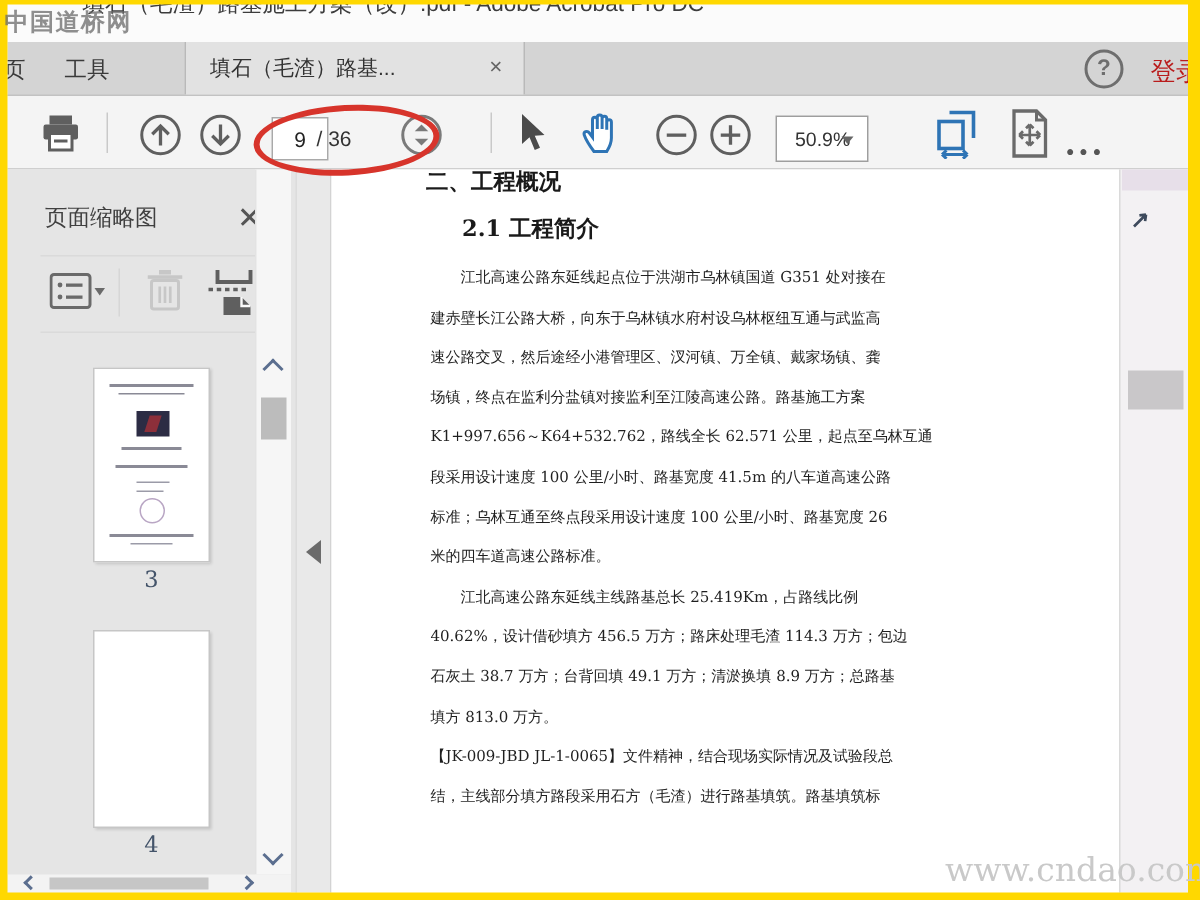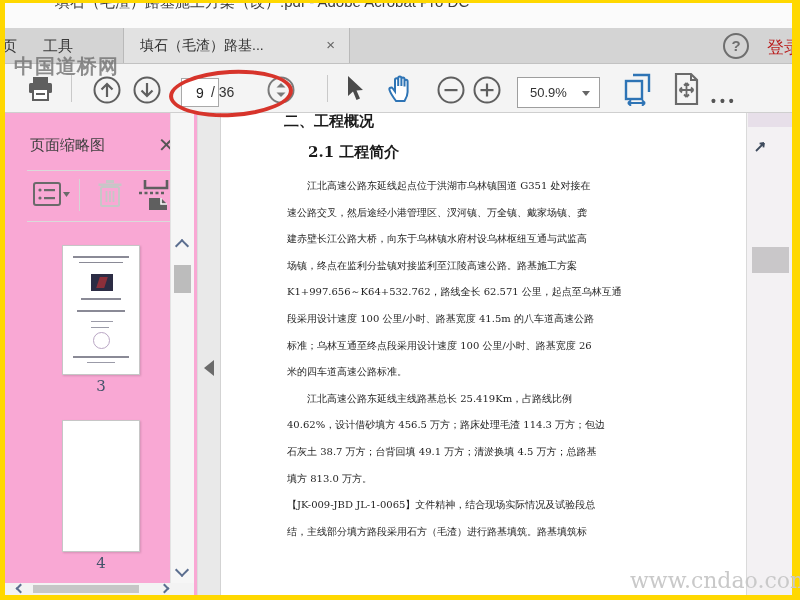--- a/index.html
+++ b/index.html
@@ -28,28 +28,28 @@
   #doc-tab .tab-close { position:absolute; right:14px; top:8px; font-size:15px; color:#666; }
   #help-btn { position:absolute; left:718px; top:5px; width:26px; height:26px; border:2px solid #6e6e6e; border-radius:50%; text-align:center; line-height:22px; font-size:15px; font-weight:bold; color:#6e6e6e; }
   #signin { position:absolute; left:762px; top:8px; font-size:17px; color:#b91c1c; white-space:nowrap; }
 
   
   #toolbar { position:absolute; left:5px; top:64px; width:787px; height:49px; background:#f4f4f4; border-bottom:1px solid #cfcfcf; }
   .tb-sep { position:absolute; top:11px; width:1px; height:27px; background:#c9c9c9; }
   .tb-icon { position:absolute; top:12px; }
   #page-field { position:absolute; left:176px; top:14px; width:38px; height:29px; background:#fff; border:1px solid #a9a9a9; font-size:14px; color:#222; text-align:center; font-family:"Liberation Sans",sans-serif; }
   #page-total { position:absolute; left:206px; top:20px; font-size:14px; color:#333; white-space:nowrap; }
-  #zoom-box { position:absolute; left:512px; top:13px; width:83px; height:31px; background:#fff; border:1px solid #9e9e9e; }
+  #zoom-box { position:absolute; left:512px; top:13px; width:62px; height:31px; background:#fff; border:1px solid #9e9e9e; }
   #zoom-box .zoom-val { position:absolute; left:12px; top:7px; font-size:13px; color:#333; }
   #zoom-box .caret { position:absolute; right:9px; top:13px; width:0; height:0; border-left:4px solid transparent; border-right:4px solid transparent; border-top:5px solid #666; }
   #more-dots { position:absolute; left:706px; top:29px; font-size:14px; letter-spacing:4px; color:#555; font-weight:bold; }
   #red-ellipse { position:absolute; left:164px; top:6px; width:124px; height:47px; border:4px solid #d7342b; border-radius:50%; transform:rotate(-3deg); z-index:20; }
 
   
-  #left-panel { position:absolute; left:5px; top:113px; width:193px; height:482px; background:#f9a8d4; border-right:1px solid #dcdcdc; }
+  #left-panel { position:absolute; left:5px; top:113px; width:193px; height:482px; background:#e5e5e5; border-right:1px solid #dcdcdc; }
   #panel-title { position:absolute; left:25px; top:23px; font-size:15px; color:#404040; }
   #panel-close { position:absolute; left:153px; top:20px; font-size:20px; color:#555; }
   .panel-divider { position:absolute; left:22px; width:150px; height:1px; background:#dadada; }
   #panel-toolbar { position:absolute; left:0; top:60px; width:193px; height:48px; }
   #panel-sep { position:absolute; left:74px; top:6px; width:1px; height:32px; background:#d6d6d6; }
 
   
   .thumb-page { position:absolute; left:57px; width:78px; background:#fff; border:1px solid #c6c6c6; box-shadow:1px 1px 2px rgba(0,0,0,0.15); overflow:hidden; }
   #thumb-3 { top:132px; height:130px; }
   #thumb-4 { top:307px; height:132px; }
@@ -86,21 +86,21 @@
   #doc-lines { position:absolute; left:66px; top:60px; width:454px; }
   .doc-line { height:26.6px; line-height:26.6px; font-size:10px; color:#1f1f1f; white-space:nowrap; }
 
   
   #doc-vscroll { position:absolute; left:746px; top:113px; width:46px; height:482px; background:#f3f1f3; border-left:1px solid #dadada; }
   #doc-vcap { position:absolute; left:1px; top:0; width:45px; height:14px; background:#e7dfe9; }
   #doc-vthumb { position:absolute; left:5px; top:134px; width:37px; height:26px; background:#c9c7c9; }
   #mouse-cursor { position:absolute; left:8px; top:26px; }
 
   
-  #wm-topleft { position:absolute; left:14px; top:5px; z-index:70; font-size:20px; font-weight:bold; color:rgba(105,105,105,0.75); letter-spacing:1px; font-family:"DejaVu Serif",serif;margin-top:48px; }
+  #wm-topleft { position:absolute; left:3px; top:5px; z-index:70; font-size:16px; font-weight:bold; color:rgba(105,105,105,0.75); letter-spacing:1px; font-family:"DejaVu Serif",serif; }
   #wm-bottomright { position:absolute; left:630px; top:568px; z-index:70; font-size:22px; color:#c9c9c9; font-family:"DejaVu Serif",serif; }
 
   svg { display:block; }
 </style>
 </head>
 <body>
 
 <div id="screen">
 
   <div id="titlebar">
@@ -263,30 +263,30 @@
 
   <div id="gutter">
     <div id="collapse-tri"></div>
   </div>
 
   <div id="doc-area">
     <div id="doc-heading">二、工程概况</div>
     <div id="doc-subheading">2.1 工程简介</div>
     <div id="doc-lines">
         <div class="doc-line">　　江北高速公路东延线起点位于洪湖市乌林镇国道 G351 处对接在</div>
+        <div class="doc-line">建赤壁长江公路大桥，向东于乌林镇水府村设乌林枢纽互通与武监高</div>
         <div class="doc-line">速公路交叉，然后途经小港管理区、汊河镇、万全镇、戴家场镇、龚</div>
-        <div class="doc-line">建赤壁长江公路大桥，向东于乌林镇水府村设乌林枢纽互通与武监高</div>
         <div class="doc-line">场镇，终点在监利分盐镇对接监利至江陵高速公路。路基施工方案</div>
         <div class="doc-line">K1+997.656～K64+532.762，路线全长 62.571 公里，起点至乌林互通</div>
         <div class="doc-line">段采用设计速度 100 公里/小时、路基宽度 41.5m 的八车道高速公路</div>
         <div class="doc-line">标准；乌林互通至终点段采用设计速度 100 公里/小时、路基宽度 26</div>
         <div class="doc-line">米的四车道高速公路标准。</div>
         <div class="doc-line">　　江北高速公路东延线主线路基总长 25.419Km，占路线比例</div>
         <div class="doc-line">40.62%，设计借砂填方 456.5 万方；路床处理毛渣 114.3 万方；包边</div>
-        <div class="doc-line">石灰土 38.7 万方；台背回填 49.1 万方；清淤换填 4.5 万方；总路基</div>
+        <div class="doc-line">石灰土 38.7 万方；台背回填 49.1 万方；清淤换填 8.9 万方；总路基</div>
         <div class="doc-line">填方 813.0 万方。</div>
         <div class="doc-line">【JK-009-JBD JL-1-0065】文件精神，结合现场实际情况及试验段总</div>
         <div class="doc-line">结，主线部分填方路段采用石方（毛渣）进行路基填筑。路基填筑标</div>
       </div>
   </div>
 
   <div id="doc-vscroll">
     <div id="doc-vcap"></div>
     <div id="doc-vthumb"></div>
     <div id="mouse-cursor">

